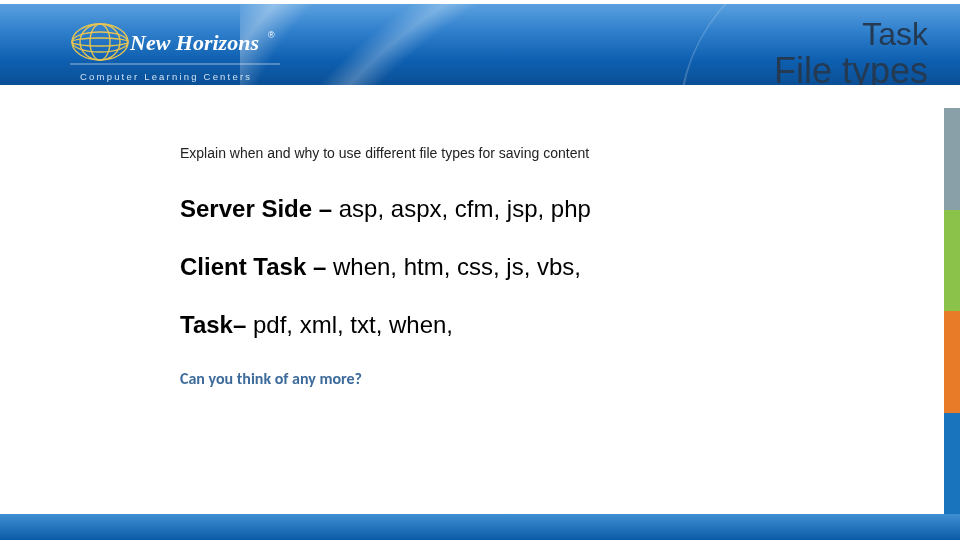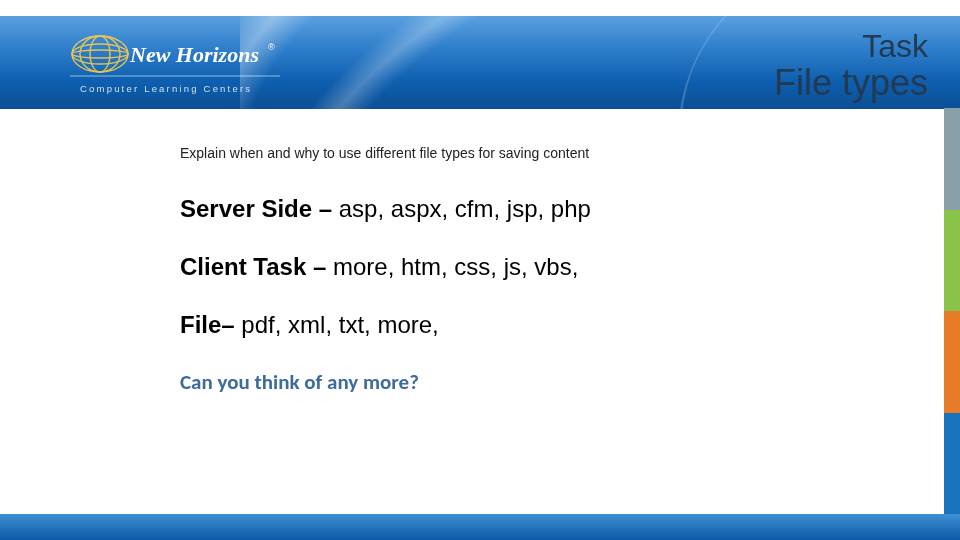--- a/index.html
+++ b/index.html
@@ -8,22 +8,22 @@
     height: 540px;
     font-family: Arial, Helvetica, sans-serif;
     background: #fff;
     position: relative;
     overflow: hidden;
   }
 
   
   .banner {
     position: absolute;
-    top: 16px; left: 0; right: 0;
-    height: 93px;
+    top: 4px; left: 0; right: 0;
+    height: 81px;
     background: linear-gradient(to bottom,
        #5aa0df 0%, #2e7ecb 35%, #0e5fb0 70%, #0b4f95 100%);
     overflow: hidden;
   }
   .banner::after{ 
     content:"";
     position:absolute;
     right:-80px; top:-60px;
     width:360px; height:360px;
     border:1px solid rgba(255,255,255,0.45);
@@ -75,21 +75,21 @@
     font-family: Arial, sans-serif;
   }
   .line {
     font-size:24px; color:#000;
     margin-bottom:30px;
     font-family: Arial, sans-serif;
   }
   .line .lbl { font-weight:700; }
   .question {
     margin-top:28px;
-    font-size:21px;
+    font-size:16px;
     font-weight:700;
     color:#3d6b9b;
     font-family: "Segoe UI", Calibri, Arial, sans-serif;
   }
 
   
   .stripes {
     position:absolute;
     right:0; top:108px; bottom:26px;
     width:16px;
@@ -139,24 +139,24 @@
   </div>
 </div>
 
 <div class="content">
   <div class="instr">Explain when and why to use different file types for saving content</div>
 
   <div class="line">
     <span class="lbl">Server Side – </span><span>asp, aspx, cfm, jsp, php</span>
   </div>
   <div class="line">
-    <span class="lbl">Client Task – </span><span>more, htm, css, js, vbs,</span>
+    <span class="lbl">Client Task – </span><span>when, htm, css, js, vbs,</span>
   </div>
   <div class="line">
-    <span class="lbl">File– </span><span>pdf, xml, txt, more,</span>
+    <span class="lbl">Task– </span><span>pdf, xml, txt, when,</span>
   </div>
 
   <div class="question">Can you think of any more?</div>
 </div>
 
 <div class="stripes">
   <div class="s1"></div>
   <div class="s2"></div>
   <div class="s3"></div>
   <div class="s4"></div>

